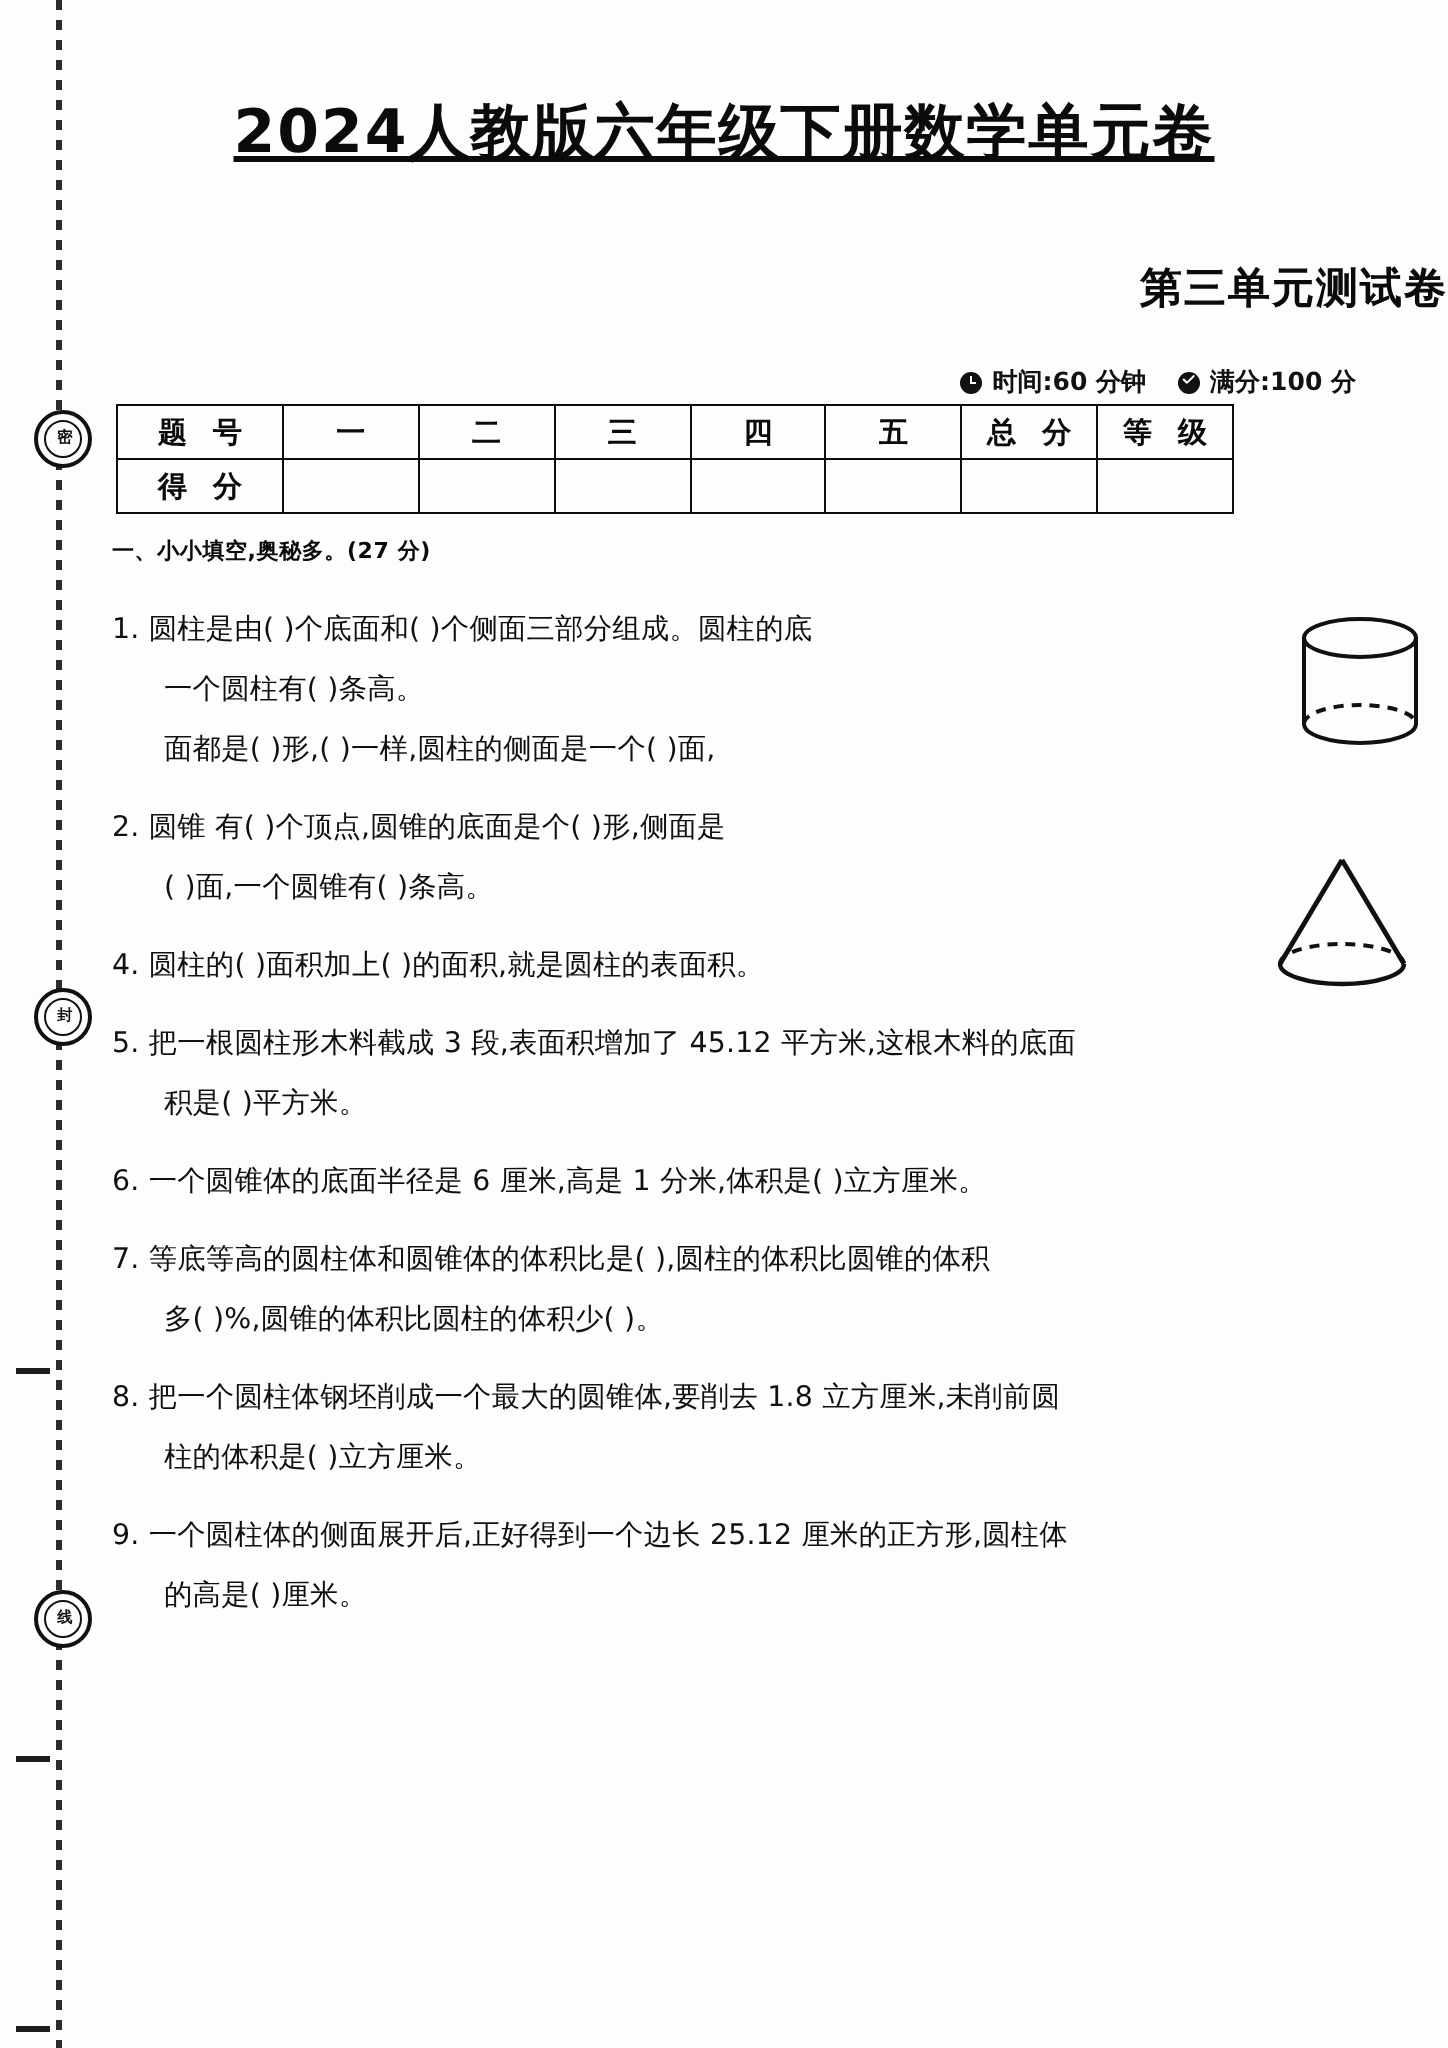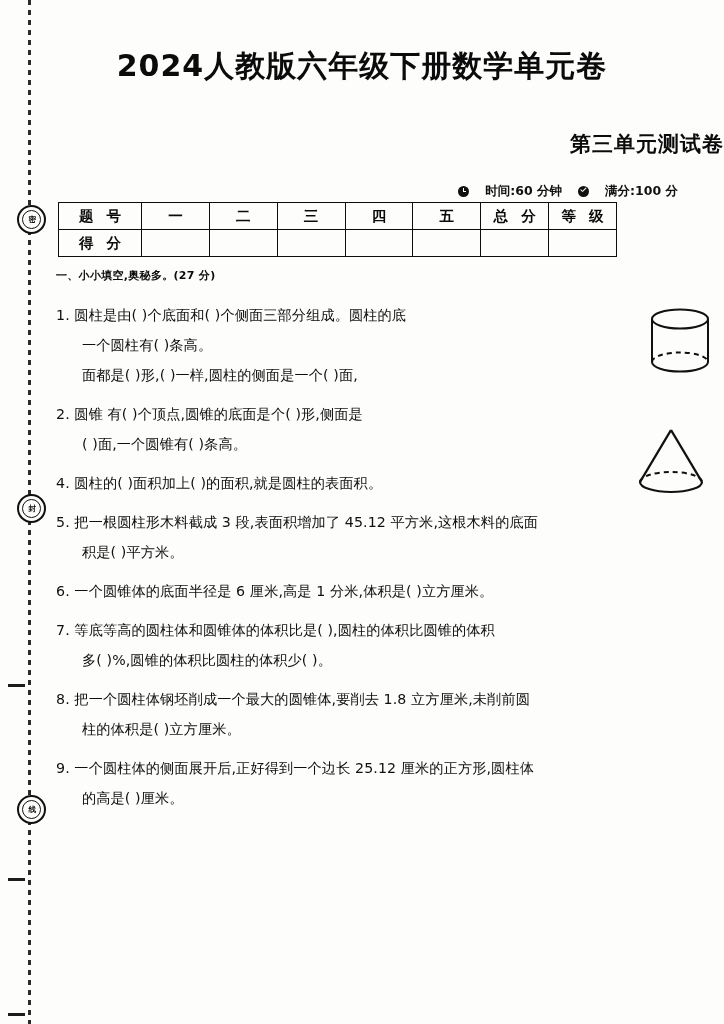--- a/index.html
+++ b/index.html
@@ -75,20 +75,21 @@
     position: absolute;
     left: 0; right: 0;
     top: 46px;
     text-align: center;
     font-size: 30px;
     font-weight: bold;
     letter-spacing: 1px;
     color: #0b0b0b;
     font-family: "DejaVu Sans", "Liberation Sans", sans-serif;
     white-space: nowrap;
+    text-decoration: underline;
   }
   .sub-title {
     position: absolute;
     left: 0; right: 0;
     top: 130px;
     text-align: right;
     font-size: 21px;
     font-weight: bold;
     letter-spacing: 1px;
     color: #0b0b0b;
@@ -99,21 +100,21 @@
     position: absolute;
     right: 46px;
     top: 183px;
     font-size: 12.5px;
     font-weight: bold;
     display: flex;
     align-items: center;
     gap: 16px;
     color: #111;
   }
-  .meta-item { display: flex; align-items: center; gap: 16px; white-space: nowrap; }
+  .meta-item { display: flex; align-items: center; gap: 5px; white-space: nowrap; }
   .meta-icon {
     display: inline-block;
     width: 11px; height: 11px;
     border-radius: 50%;
     background: #111;
     position: relative;
     flex: none;
   }
   .meta-icon.clock::before{
     content:"";

